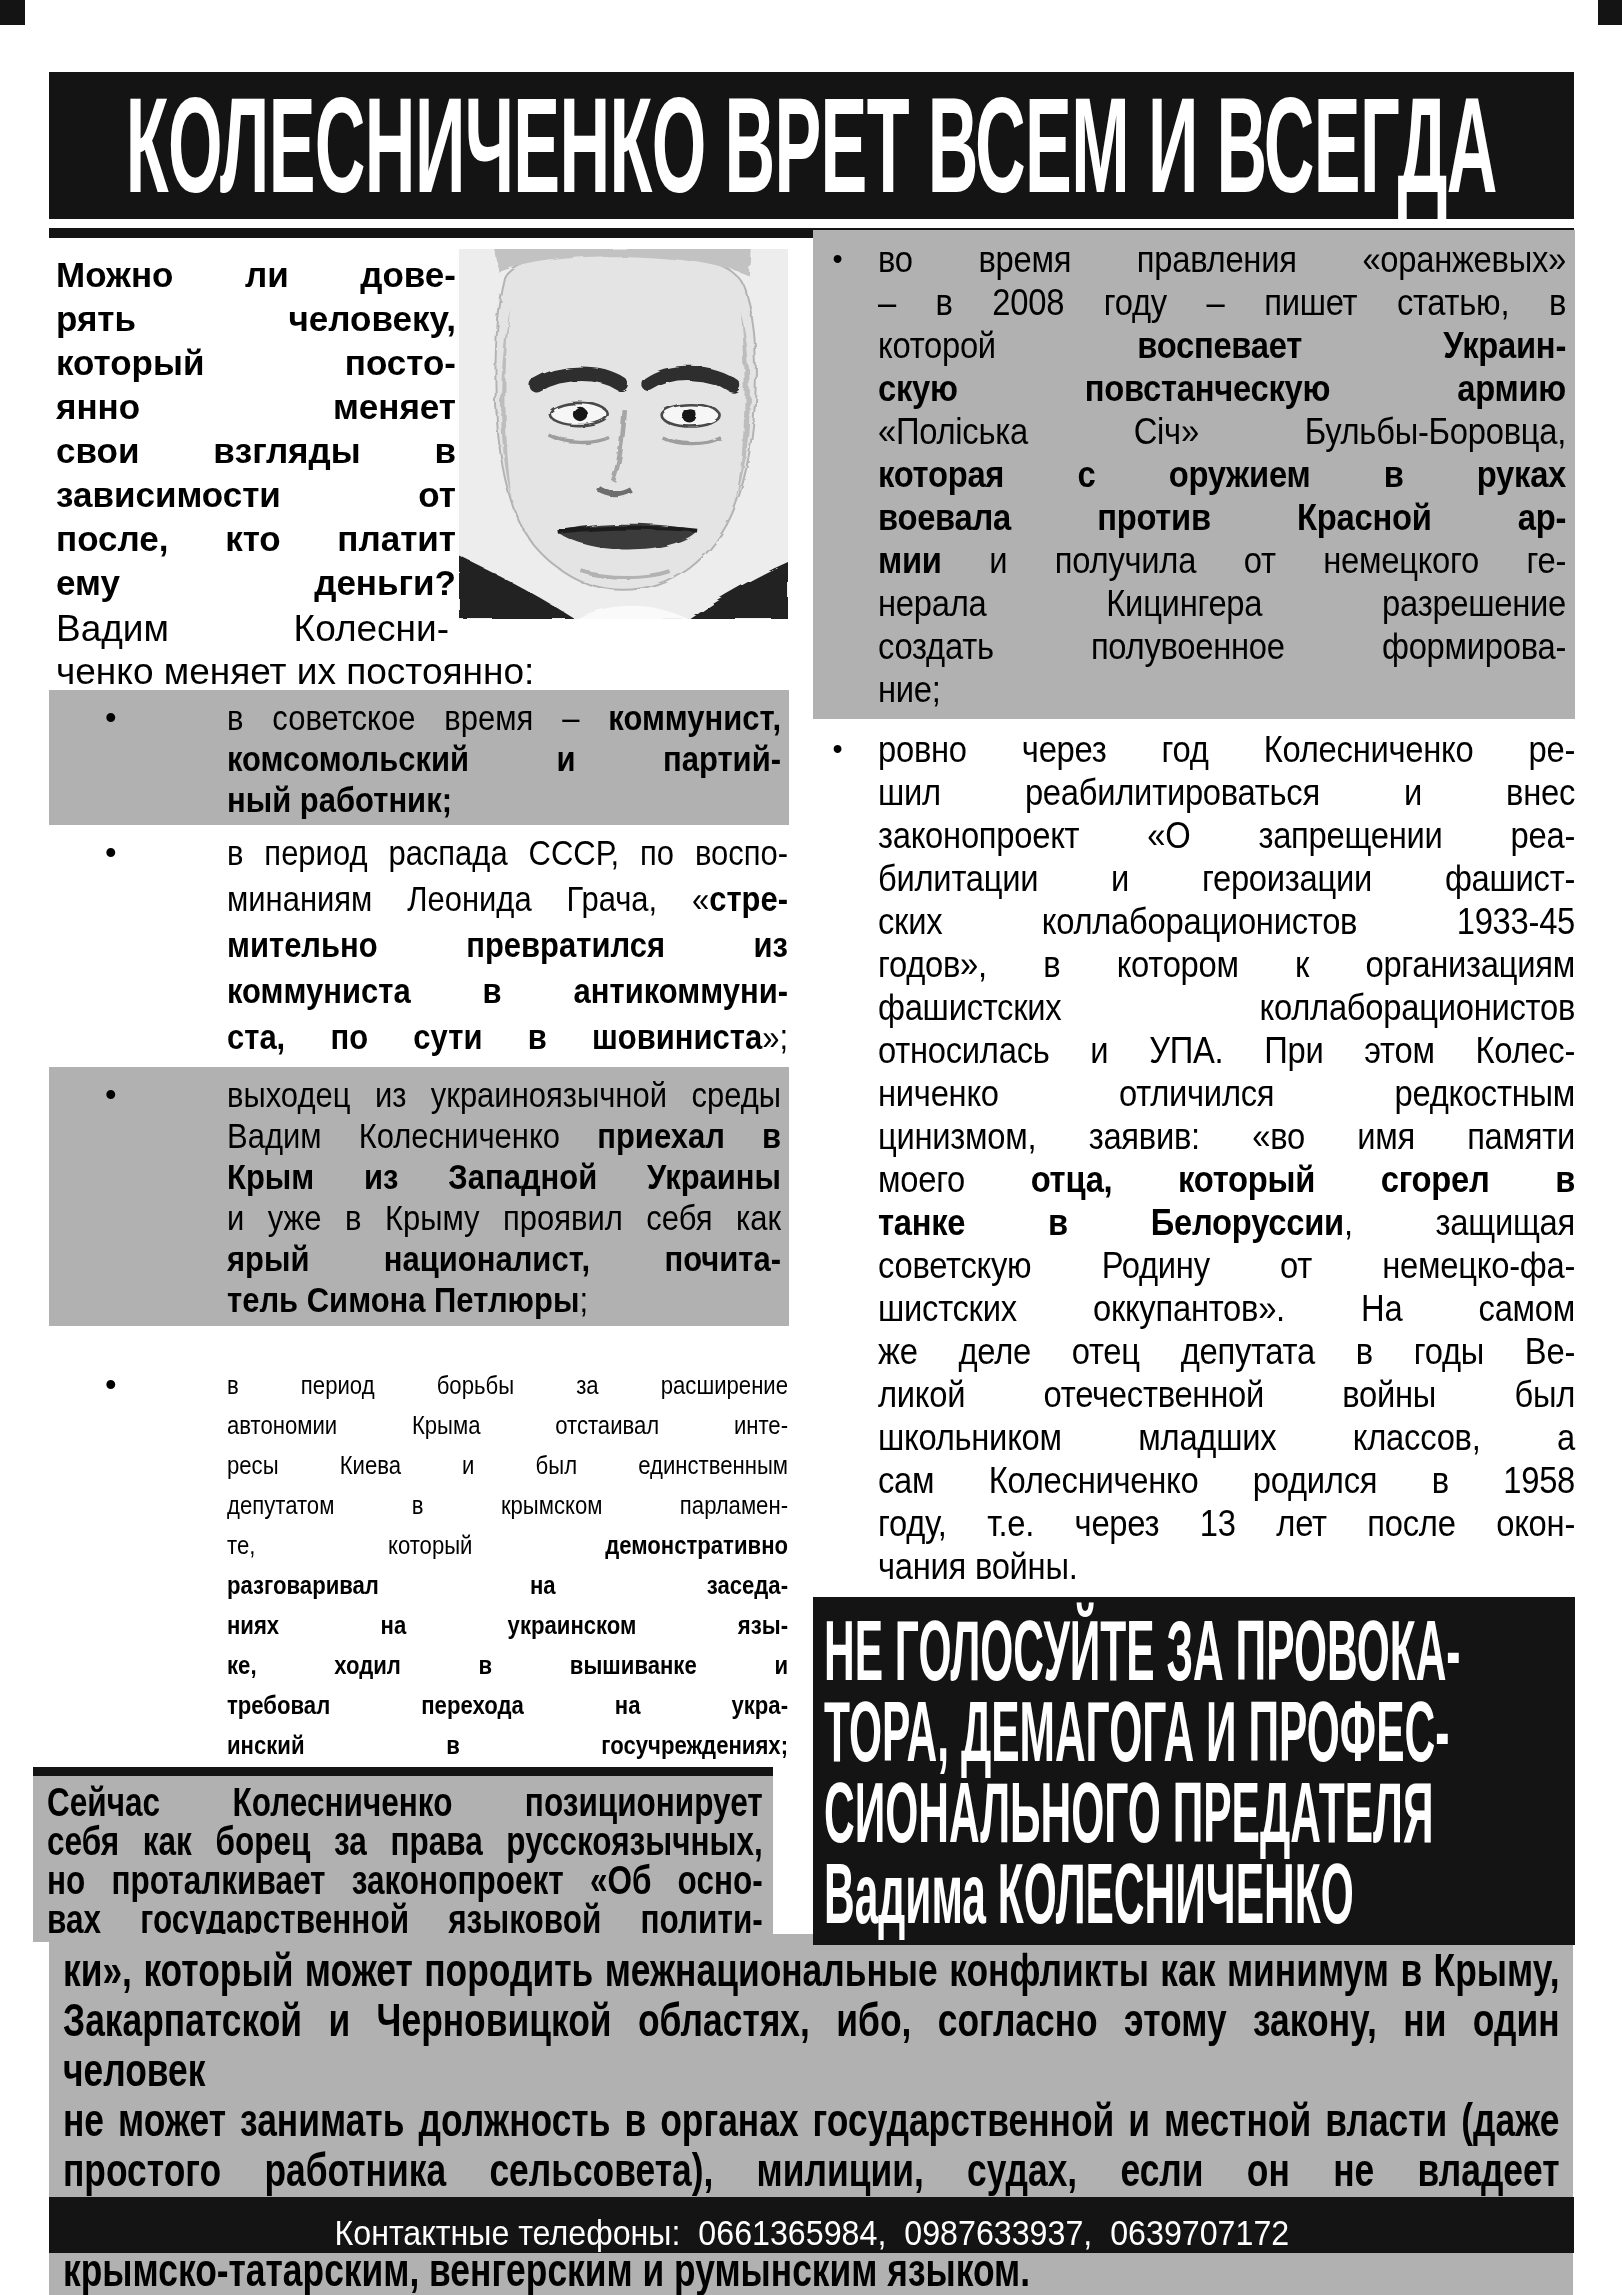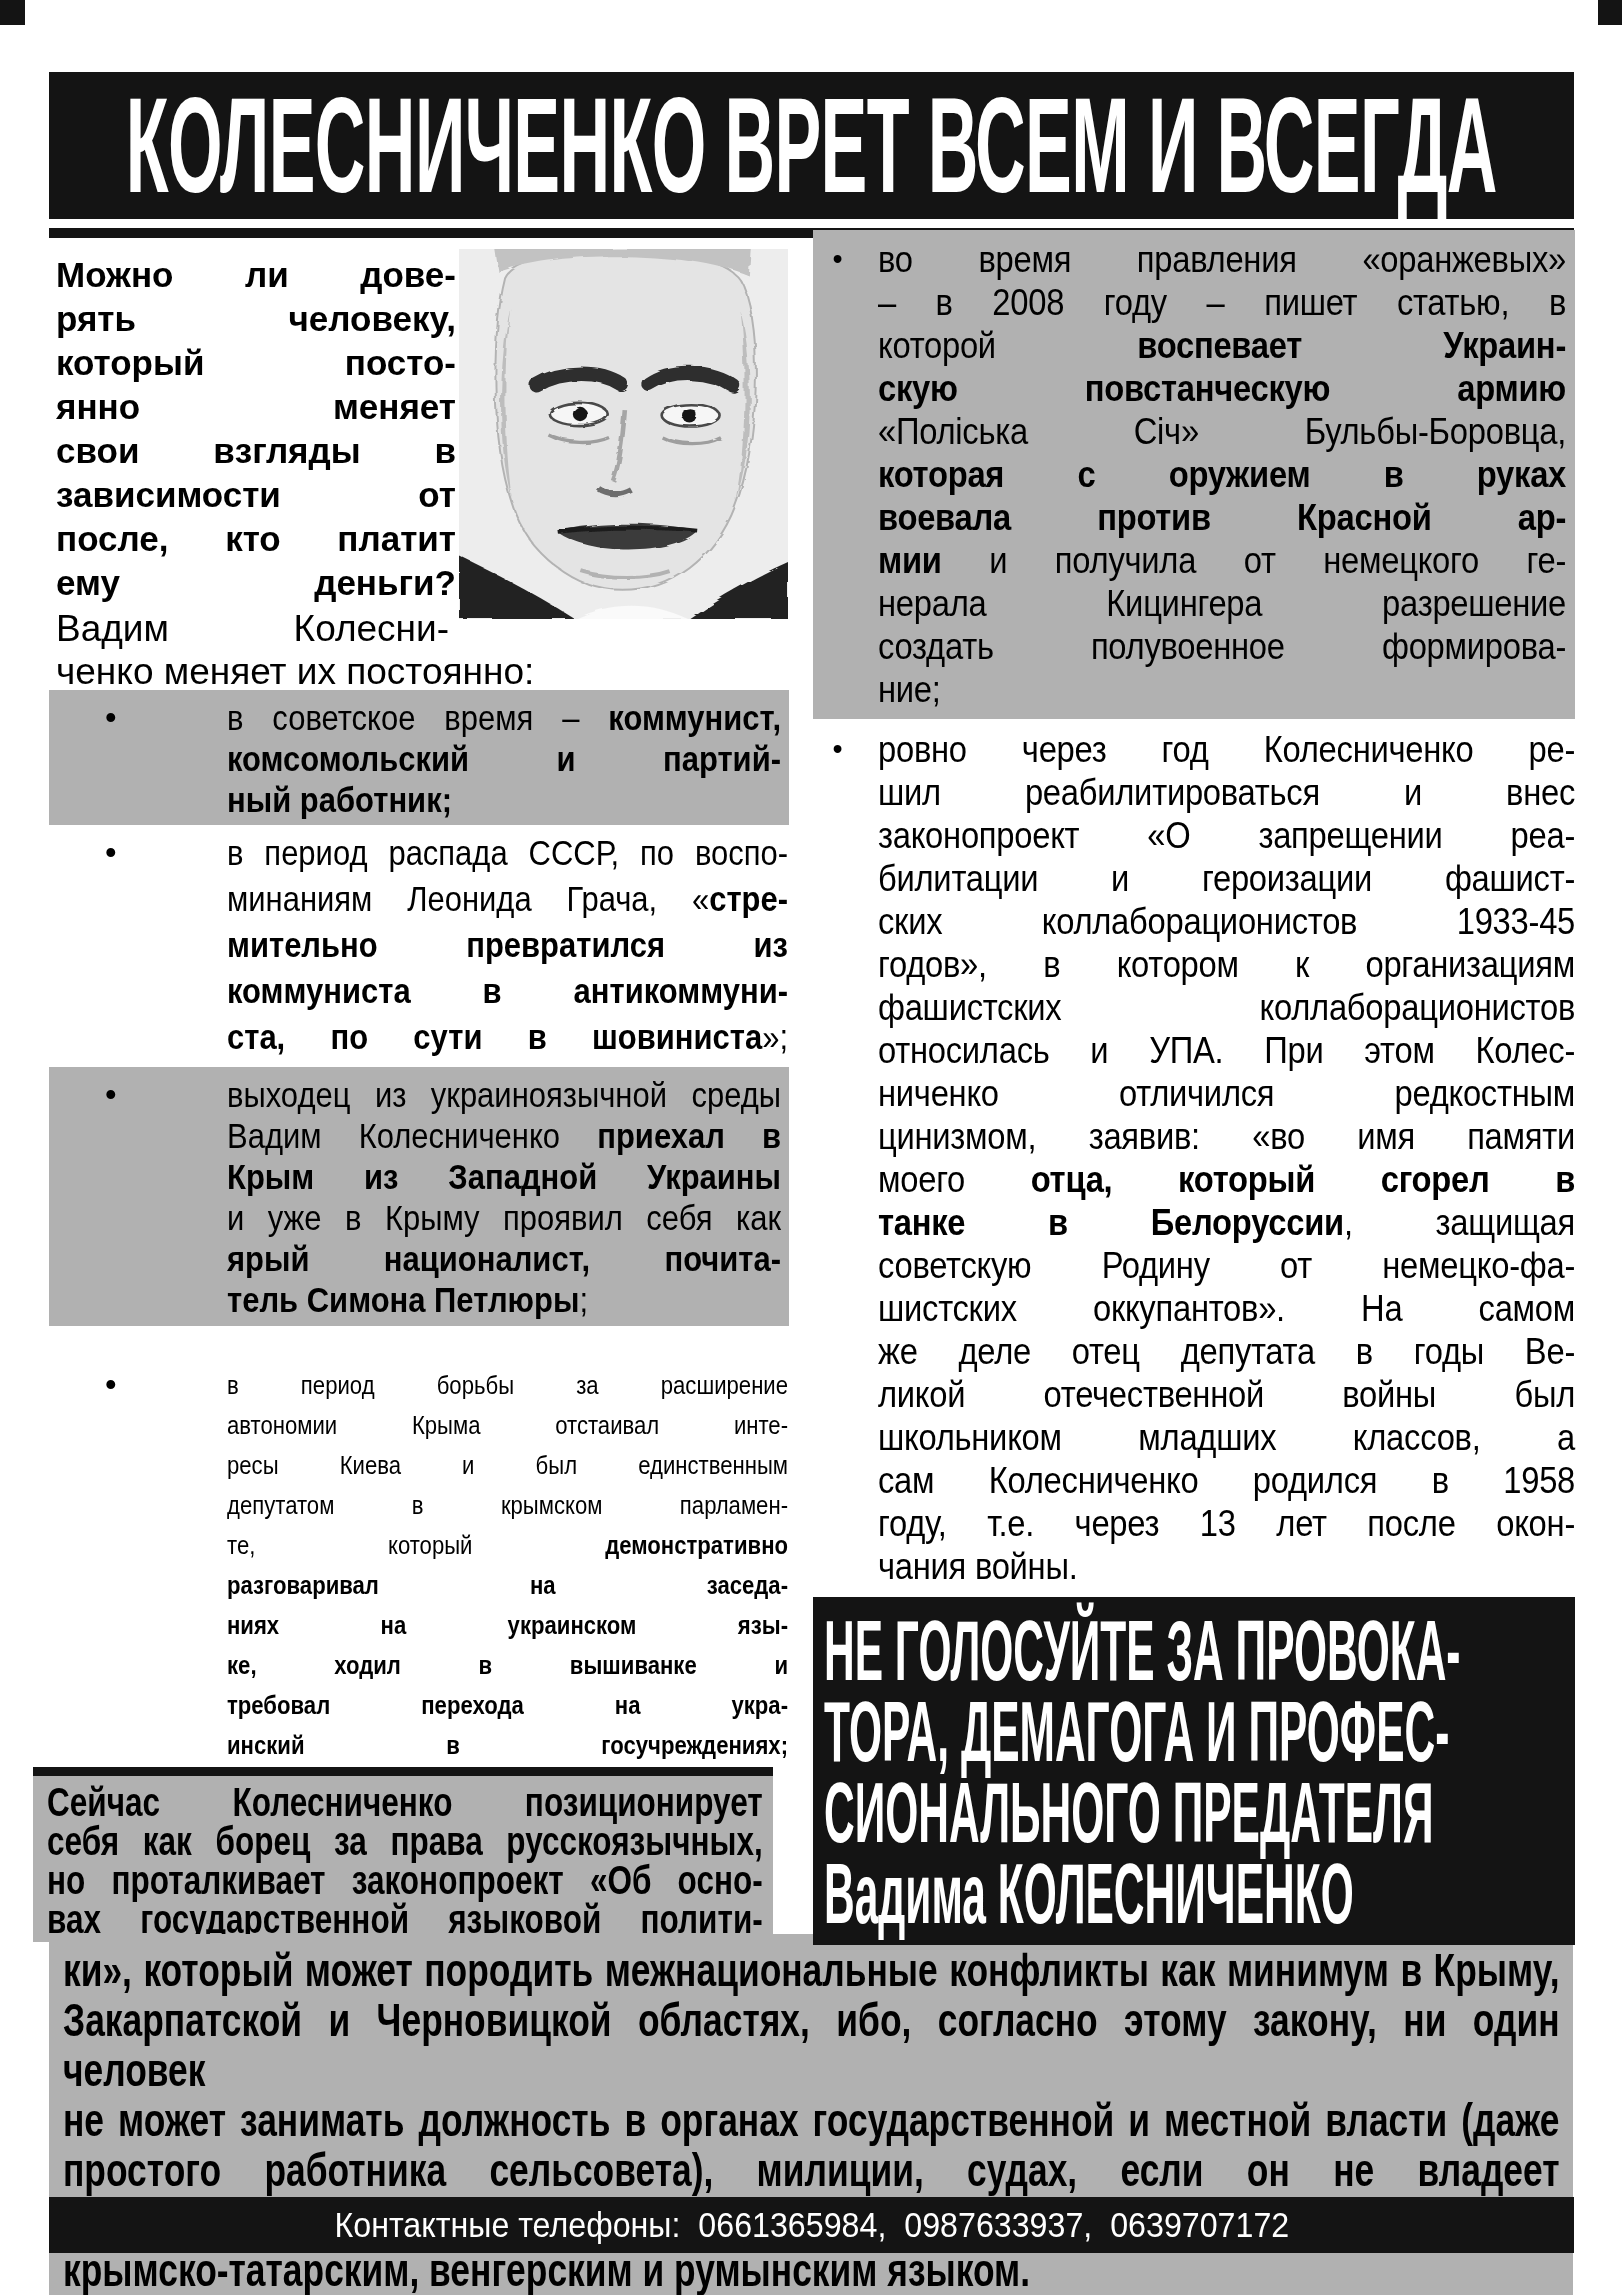--- a/index.html
+++ b/index.html
@@ -45,21 +45,21 @@
   .bullet-r .btext{font-size:37px;line-height:43px;letter-spacing:-0.3px;}
   #rb1{left:813px;top:230px;width:753px;padding:7.9px 9.2px 7.9px 0;}
   #rb2{left:813px;top:728px;width:762px;}
   
   #nowbox{left:33px;top:1767px;width:716px;border-top:9.2px solid #141414;padding:6.5px 9.2px 3.9px 14.4px;font-weight:bold;font-size:41px;line-height:39px;}
   #widegray{left:49px;top:1934px;width:1497px;padding:10.5px 13px 9.2px 14.4px;font-weight:bold;font-size:46px;line-height:50px;}
   
   #callout{left:813px;top:1597px;width:762px;height:348px;z-index:3;color:#fff;font-weight:bold;}
   #callout .inner{padding:13px 0 0 11px;font-size:85px;line-height:81px;}
   
-  #footer{left:49px;top:2197px;width:1525px;height:56px;display:flex;align-items:center;justify-content:center;}
+  #footer{left:49px;top:2197px;width:1525px;height:56px;display:flex;align-items:flex-end;justify-content:center;}
   #footer .t{display:inline-block;transform:scaleX(.92);transform-origin:50% 50%;color:#fff;font-size:35px;white-space:pre;}
   
   #photo{left:459px;top:249px;width:329px;height:370px;}
   #photo svg{display:block;width:100%;height:100%;}
   .mark{width:25px;height:25px;}
 </style>
 </head>
 <body>
 
 <div id="page">

